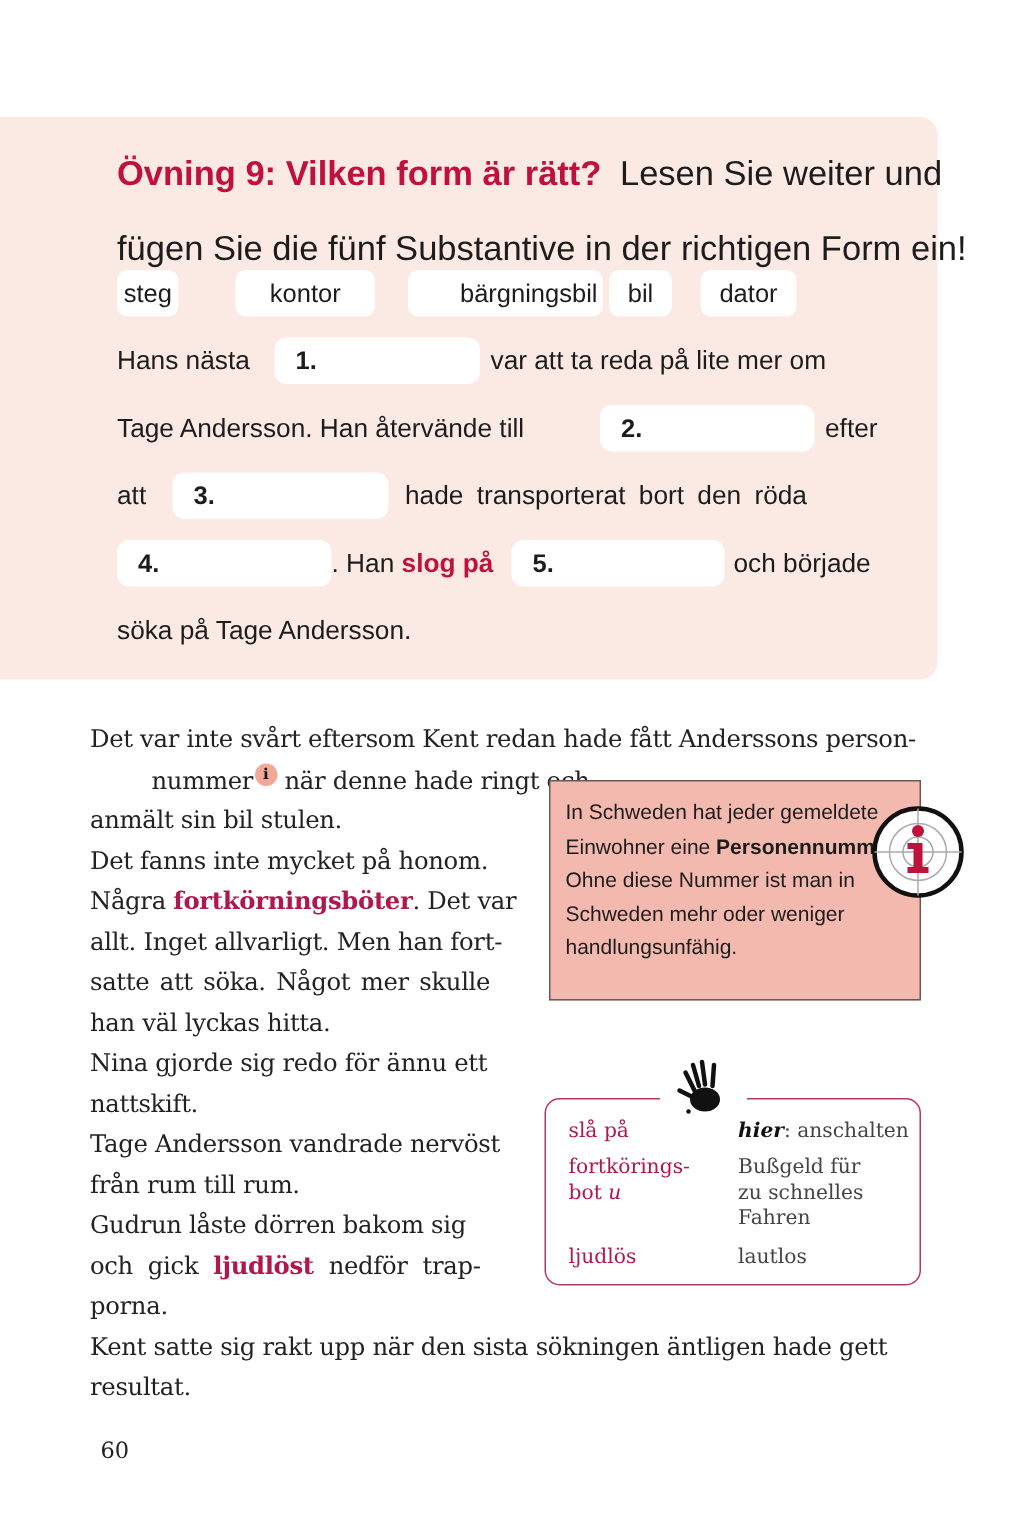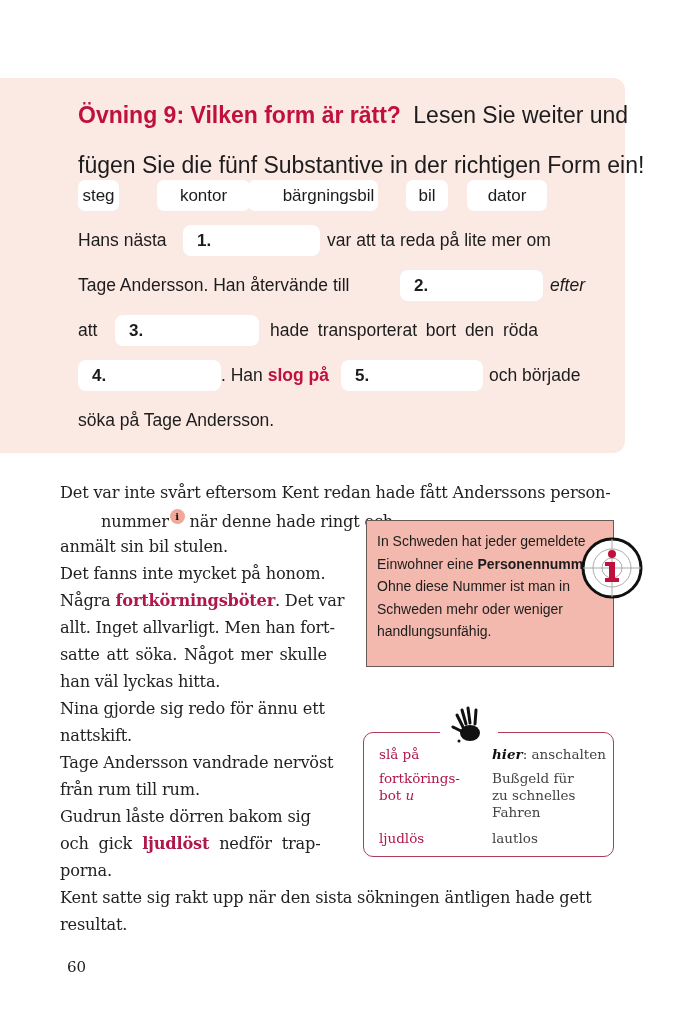--- a/index.html
+++ b/index.html
@@ -63,35 +63,35 @@
 <div class="exercise"></div>
 
 <div class="ex-title-line ex-text" style="top:102px;">
   <span class="ex-title">Övning 9: Vilken form är rätt?</span>
   <span style="margin-left:6px;">Lesen Sie weiter und</span>
 </div>
 <div class="ex-title-line ex-text" style="top:128px;margin-top:24px;">fügen Sie die fünf Substantive in der richtigen Form ein!</div>
 
 <div class="chip" style="left:78px; top:180px; width:41px;">steg</div>
 <div class="chip" style="left:157px; top:180px; width:93px;">kontor</div>
-<div class="chip" style="left:248px; top:180px; width:130px;padding-left:31px;">bärgningsbil</div>
+<div class="chip" style="left:272px; top:180px; width:130px;padding-left:31px;">bärgningsbil</div>
 <div class="chip" style="left:406px; top:180px; width:42px;text-align:center;">bil</div>
-<div class="chip" style="left:467px; top:180px; width:80px;">dator</div>
+<div class="chip" style="left:467px; top:180px; width:64px;">dator</div>
 
 <div class="ex-line" style="left:78px; top:230px;">Hans nästa</div>
 <div class="blank" style="left:183px; top:225px; width:137px;">
     <span>1.</span>
   </div>
 <div class="ex-line" style="left:327px; top:230px;">var att ta reda på lite mer om</div>
 
 <div class="ex-line" style="left:78px; top:275px;">Tage Andersson. Han återvände till</div>
 <div class="blank" style="left:400px; top:270px; width:143px;">
     <span>2.</span>
   </div>
-<div class="ex-line" style="left:550px; top:275px;font-style:italic;">efter</div>
+<div class="ex-line" style="left:550px; top:275px;">efter</div>
 
 <div class="ex-line" style="left:78px; top:320px;">att</div>
 <div class="blank" style="left:115px; top:315px; width:144px;">
     <span>3.</span>
   </div>
 <div class="ex-line" style="left:270px; top:320px; word-spacing:4px;">hade transporterat bort den röda</div>
 
 <div class="blank" style="left:78px; top:360px; width:143px;">
     <span>4.</span>
   </div>

